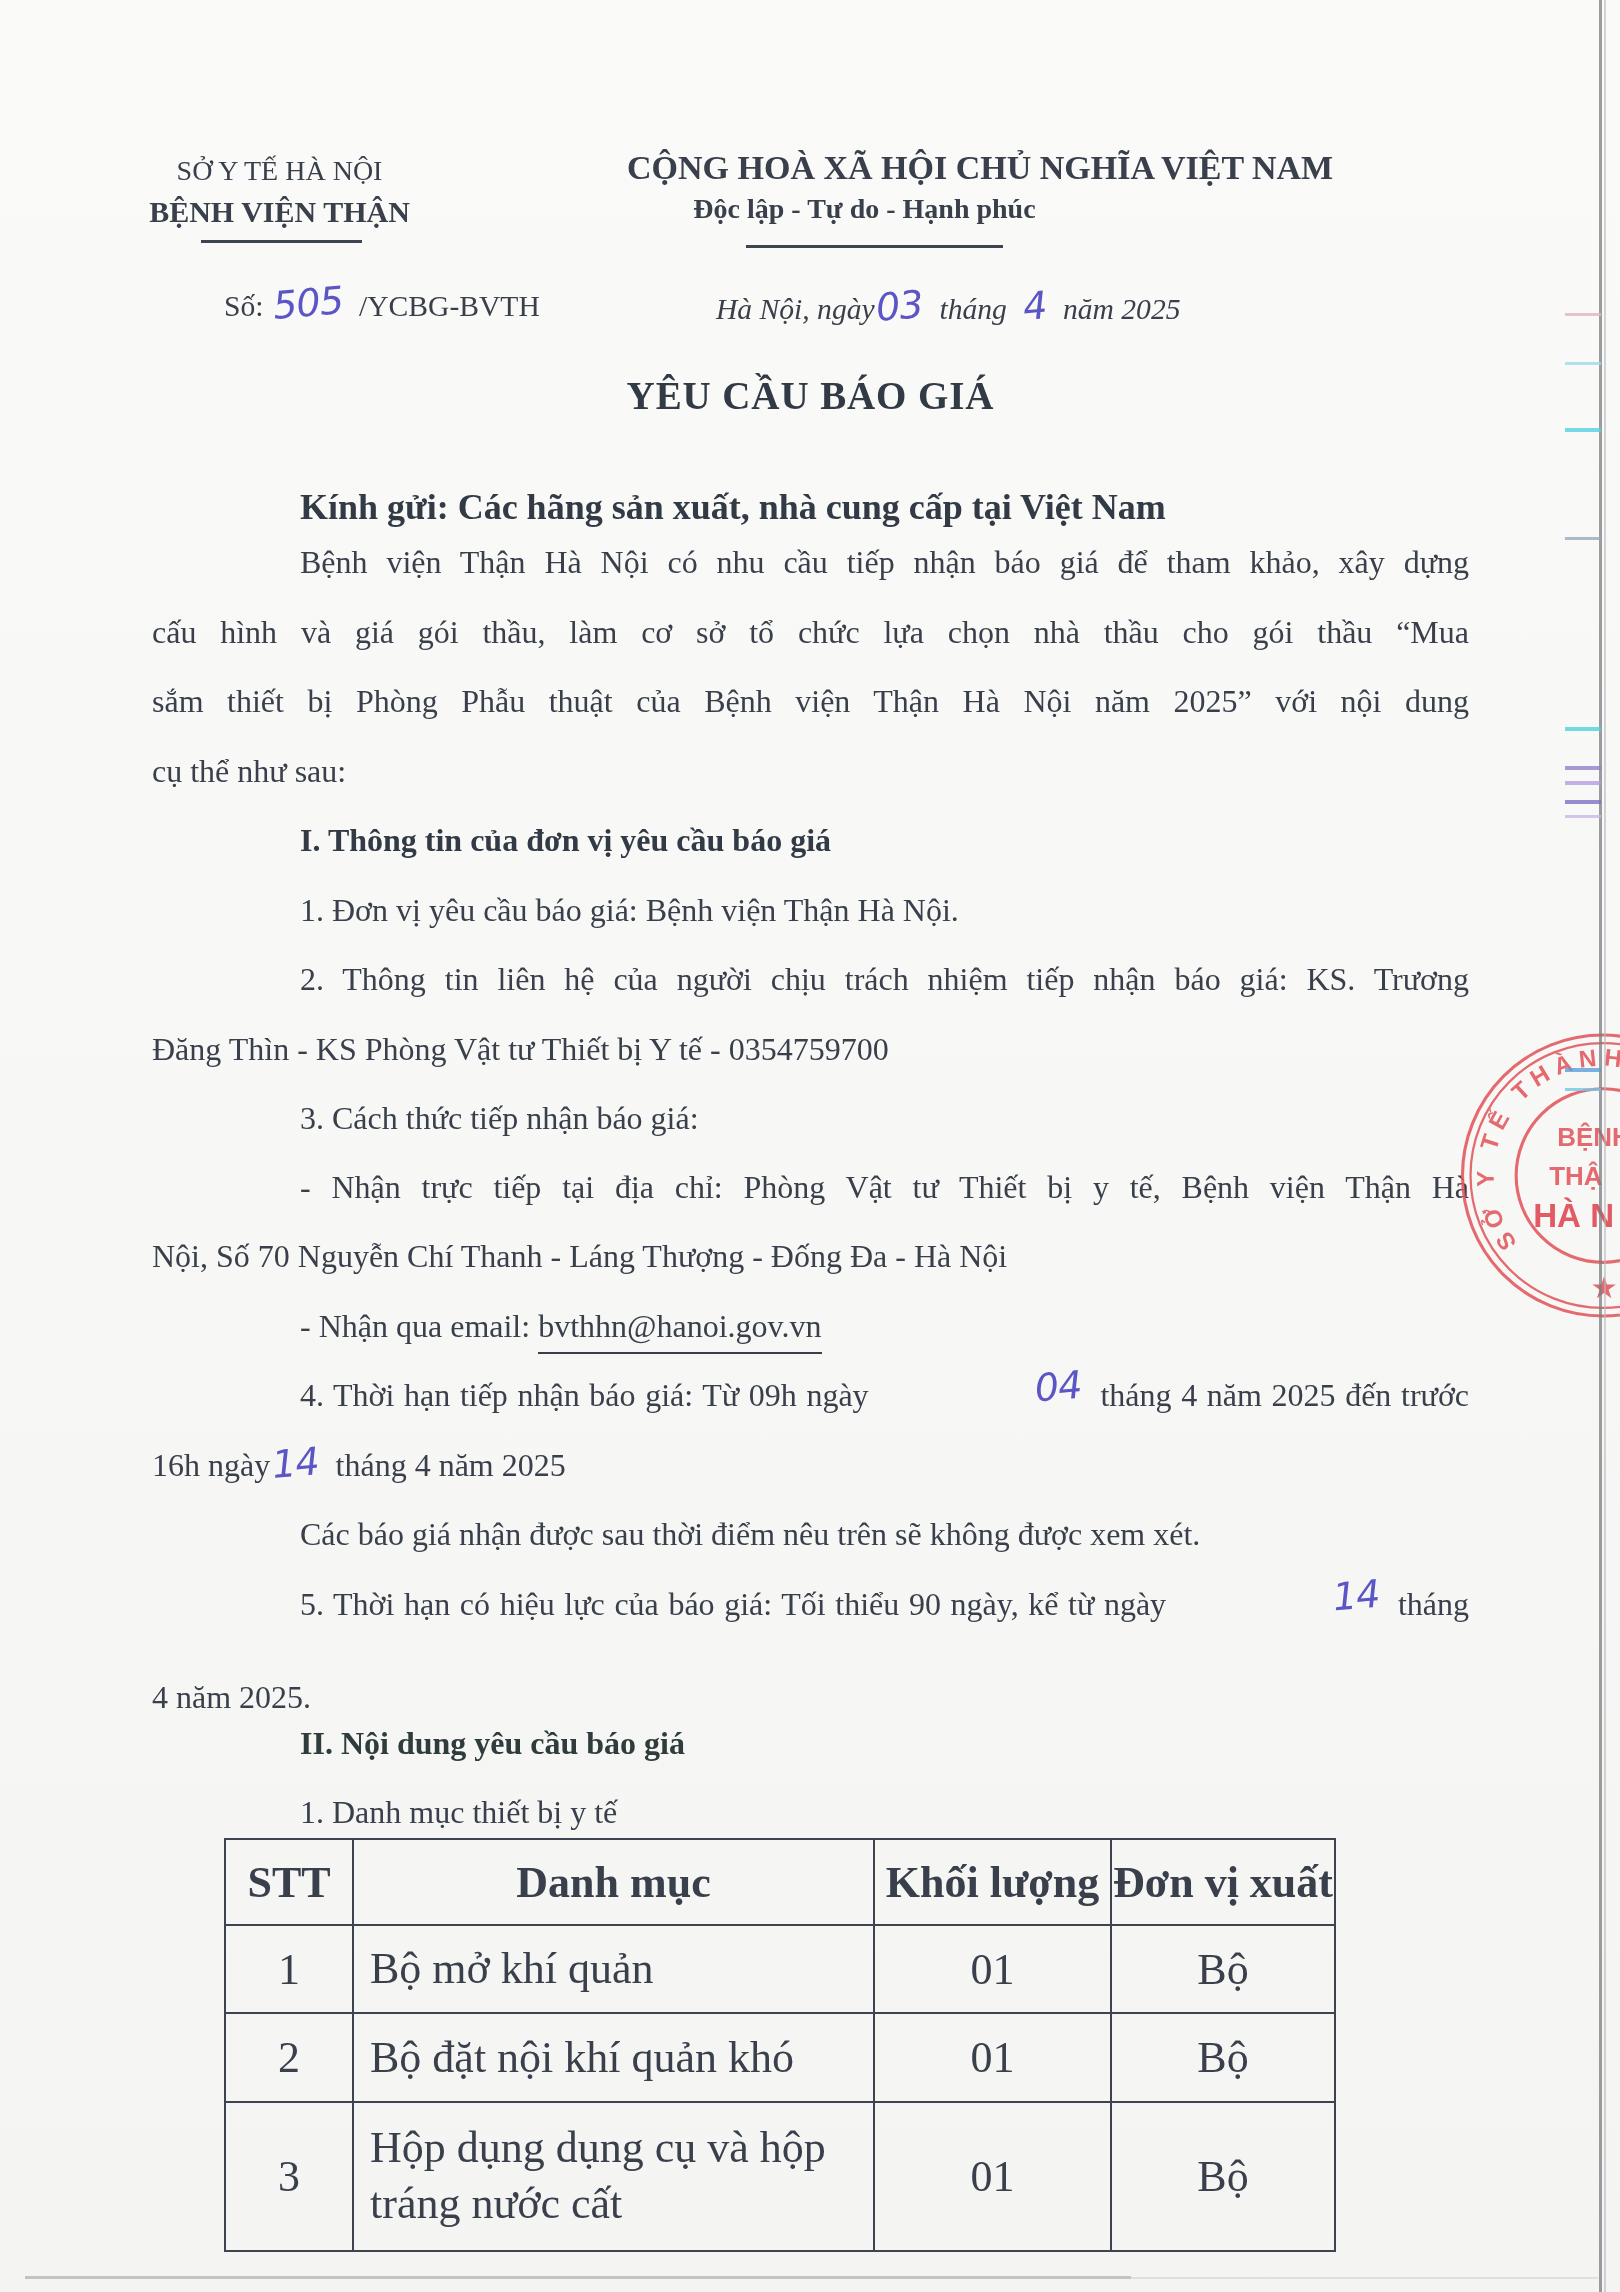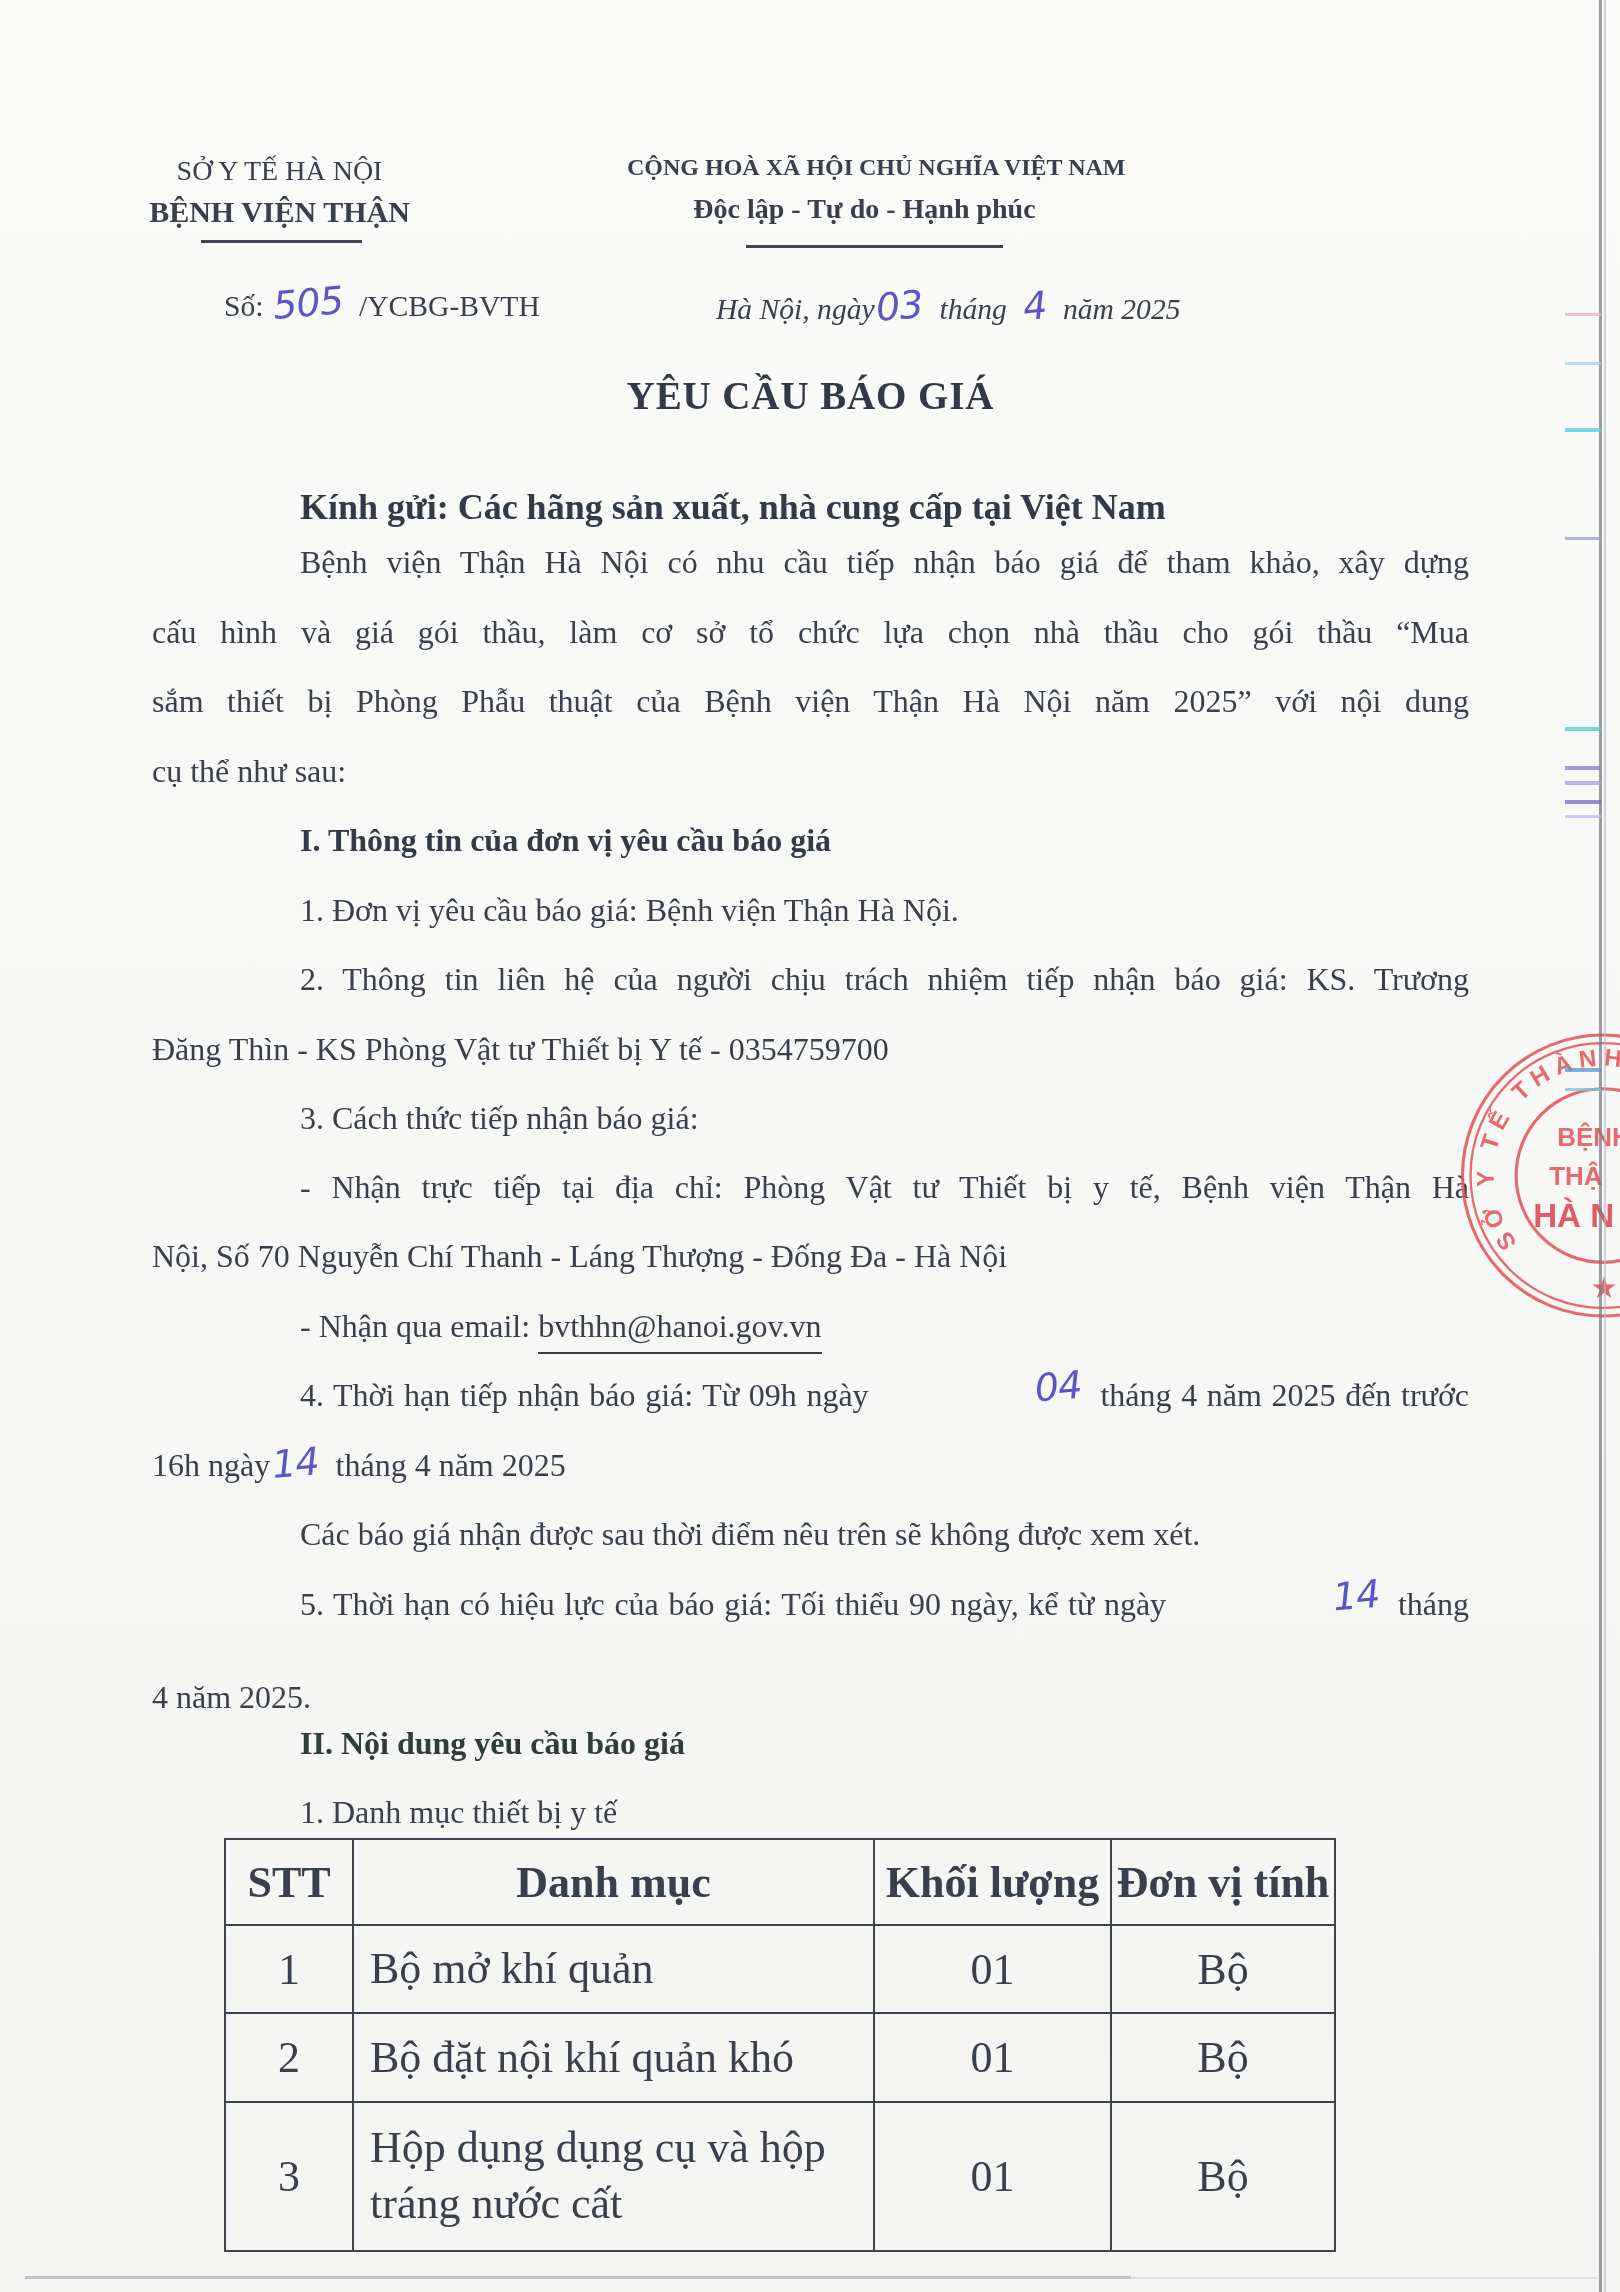--- a/index.html
+++ b/index.html
@@ -18,21 +18,21 @@
     color:#39404c;white-space:nowrap;
   }
   .just{white-space:normal;text-align:justify;text-align-last:justify;height:auto;}
   .ind{text-indent:148px;}
   .b{font-weight:bold;}
   
   .org{position:absolute;left:125px;width:309px;text-align:center;}
   .org .l1{font-size:28px;line-height:41px;}
   .org .l2{font-size:30px;font-weight:bold;line-height:41px;}
   .motto{position:absolute;left:627px;width:475px;text-align:center;}
-  .motto .l1{font-size:24px;font-weight:bold;line-height:41px;white-space:nowrap;}
+  .motto .l1{font-size:34px;font-weight:bold;line-height:41px;white-space:nowrap;}
   .motto .l2{font-size:28px;font-weight:bold;line-height:41px;}
   .rule{position:absolute;background:#3f4550;height:2.7px;}
   .docnum{position:absolute;left:224px;top:285px;font-size:29.6px;white-space:nowrap;}
   .dateline{position:absolute;left:716px;top:288px;font-size:29.6px;font-style:italic;white-space:nowrap;}
   .title{
     position:absolute;left:152px;top:373px;width:1317px;
     text-align:center;font-size:39px;font-weight:bold;letter-spacing:0.9px;color:#323a46;
   }
   .salut{position:absolute;left:152px;top:486px;width:1317px;
     font-size:36px;font-weight:bold;text-indent:148px;white-space:nowrap;color:#323a46;}
@@ -149,21 +149,21 @@
         <col class="c1">
         <col class="c2">
         <col class="c3">
         <col class="c4">
       </colgroup>
     <tbody>
         <tr>
       <th>STT</th>
       <th>Danh mục</th>
       <th>Khối lượng</th>
-      <th>Đơn vị tính</th>
+      <th>Đơn vị xuất</th>
     </tr>
     <tr class="r1">
       <td>1</td>
       <td class="name">Bộ mở khí quản</td>
       <td>01</td>
       <td>Bộ</td>
     </tr>
     <tr class="r2">
       <td>2</td>
       <td class="name">Bộ đặt nội khí quản khó</td>

